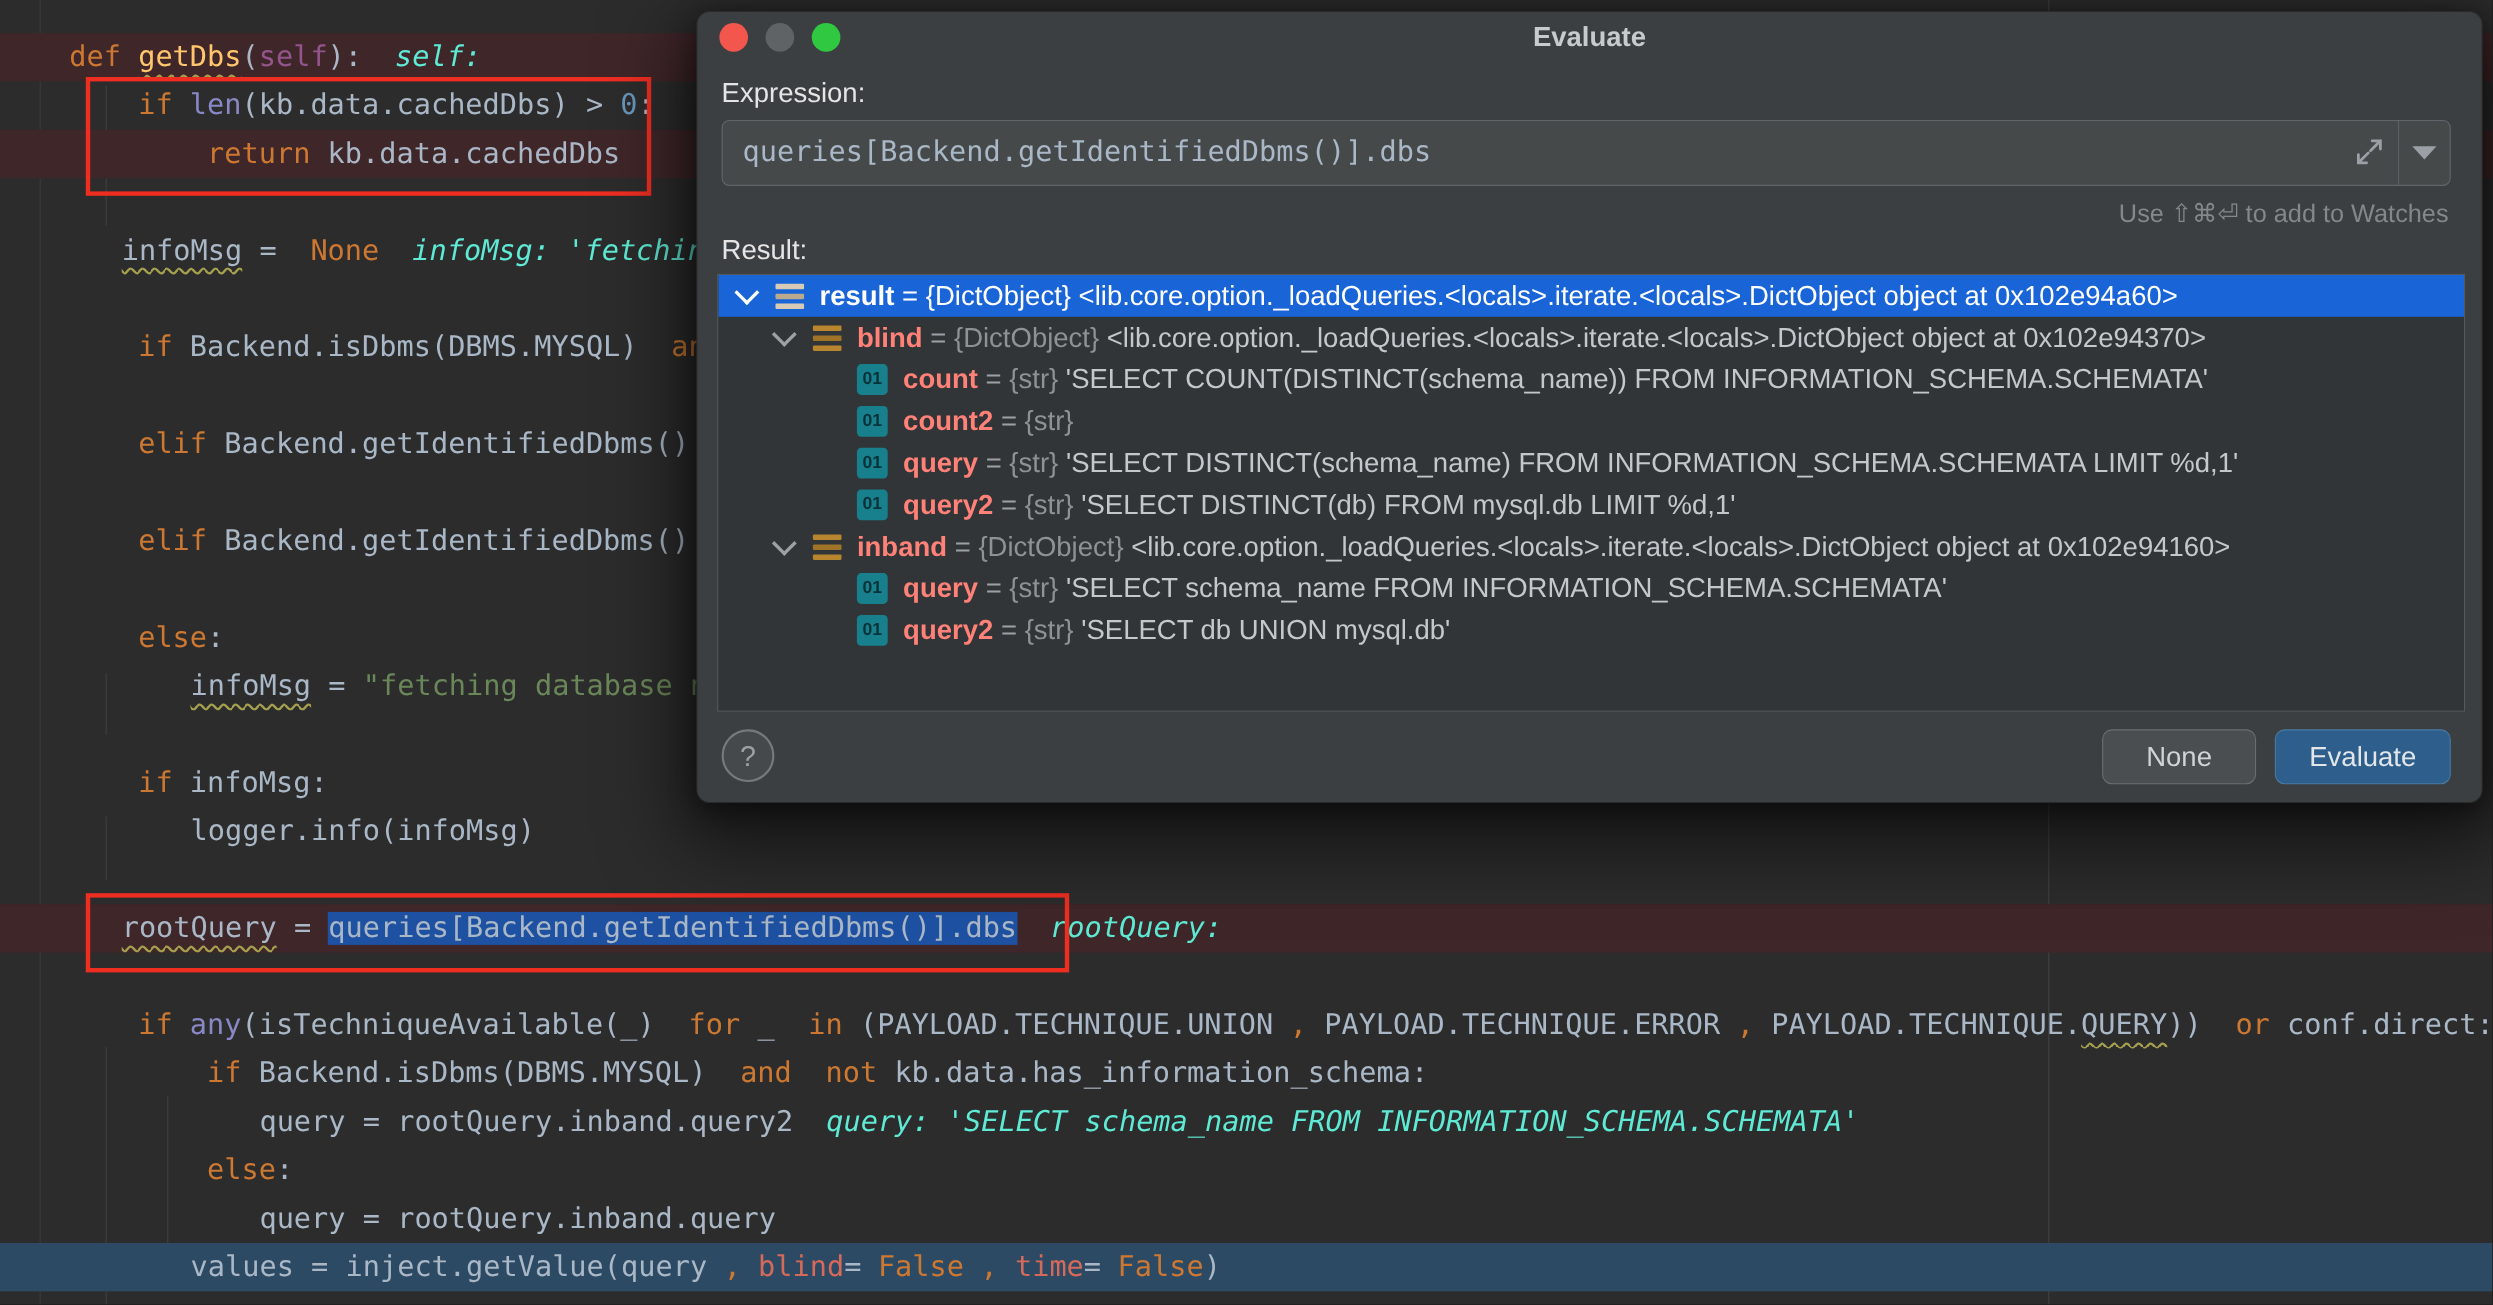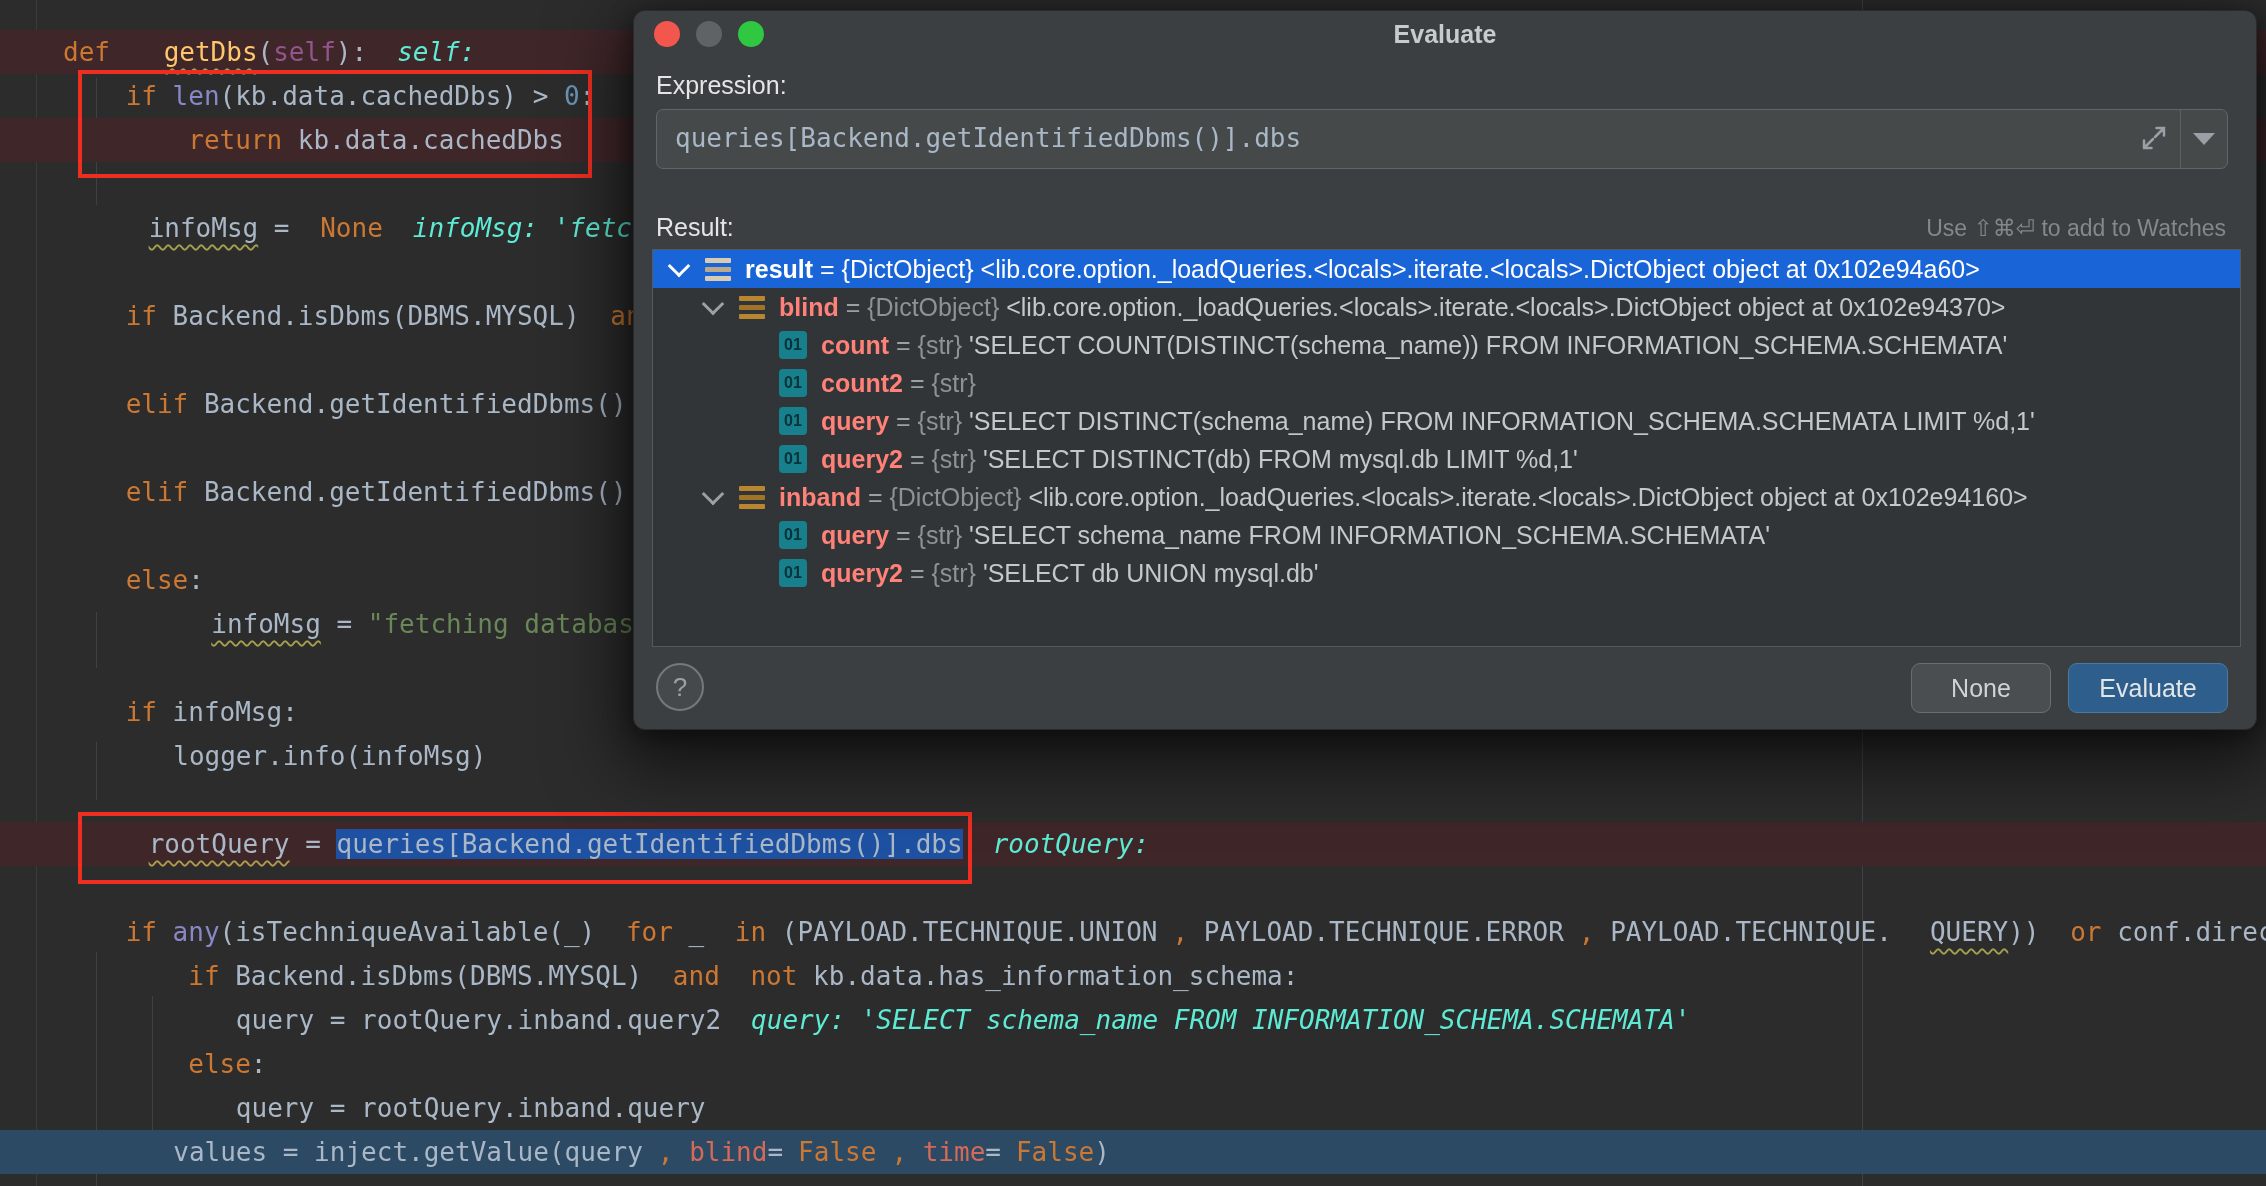--- a/index.html
+++ b/index.html
@@ -13,21 +13,21 @@
   .margin-guide{position:absolute;top:0;bottom:0;width:1px;background:#404345;}
   .code-lines{position:absolute;left:0;top:30px;right:0;
               font-family:"DejaVu Sans Mono",monospace;font-size:26px;line-height:44px;white-space:pre;}
   .code-line{height:44px;padding-left:48px;}
   .code-line.bg-breakpoint{background:var(--breakpoint-line,#3f2629);}
   .code-line.bg-exec{background:var(--execution-line,#2d4a64);}
   .seg.pl{color:#a9b7c6;} .seg.kw{color:#cc7832;margin-left:15px;} .seg.fn{color:#ffc66d;}
   .seg.bi{color:#8888c6;} .seg.self{color:#94558d;} .seg.num{color:#6897bb;}
   .seg.str{color:#6a8759;} .seg.kwa{color:#d5695a;}
   .seg.sq{text-decoration:underline;text-decoration-style:wavy;text-decoration-color:#a5a04e;
-          text-decoration-thickness:2px;text-underline-offset:7px;margin-left:38px;}
+          text-decoration-thickness:2px;text-underline-offset:7px;}
   .seg.sel{background:var(--code-selection,#1e51a2);}
   .inline-hint{color:#5eead4;font-style:italic;margin-left:30px;}
   .redbox{position:absolute;border:4px solid var(--annotation-red,#ef2e22);pointer-events:none;}
 
   
   .dialog{position:absolute;left:633px;top:10px;width:1622px;height:718px;background:#3c3f41;
           border-radius:12px;border:1px solid #2a2a2a;
           box-shadow:0 26px 70px 14px rgba(0,0,0,.55),0 6px 24px rgba(0,0,0,.45);}
   .titlebar{position:relative;height:46px;}
   .lights{position:absolute;left:20px;top:10px;display:flex;gap:16px;}
@@ -40,21 +40,21 @@
   .expr-label{top:60px;} .result-label{top:202px;}
   .expr-field{position:absolute;left:22px;top:98px;width:1570px;height:58px;background:#45494a;
               border:1px solid #61656a;border-radius:7px;}
   .expr-text{position:absolute;left:18px;top:0;line-height:56px;font-family:"DejaVu Sans Mono",monospace;
              font-size:26px;color:#a9b7c6;white-space:pre;}
   .expand-btn{position:absolute;right:58px;top:13px;width:30px;height:30px;}
   .combo-btn{position:absolute;right:0;top:0;bottom:0;width:46px;border-left:1px solid #5c6063;
              display:flex;align-items:center;justify-content:center;}
   .combo-arrow{width:0;height:0;border-left:11px solid transparent;border-right:11px solid transparent;
                border-top:12px solid #9aa0a5;}
-  .watches-hint{position:absolute;right:30px;top:170px;font-size:23px;color:#84888b;margin-top:34px;}
+  .watches-hint{position:absolute;right:30px;top:170px;font-size:23px;color:#84888b;}
   .tree{position:absolute;left:18px;top:238px;width:1587px;height:396px;background:#323538;
         border:1px solid #56595b;overflow:hidden;}
   .tree-row{position:relative;height:38px;display:flex;align-items:center;white-space:pre;
             font-size:25px;color:#c3c8cd;}
   .tree-row.selected{background:var(--tree-selection,#1965d8);color:#ffffff;}
   .tree-row.d0{padding-left:14px;} .tree-row.d1{padding-left:48px;} .tree-row.d2{padding-left:126px;}
   .chev{width:13px;height:13px;border-right:3px solid #9da1a5;border-bottom:3px solid #9da1a5;
         transform:rotate(45deg);margin:-6px 18px 0 4px;flex:none;}
   .selected .chev{border-color:#fff;}
   .dicon{width:26px;display:flex;flex-direction:column;gap:4px;margin-right:14px;flex:none;}

